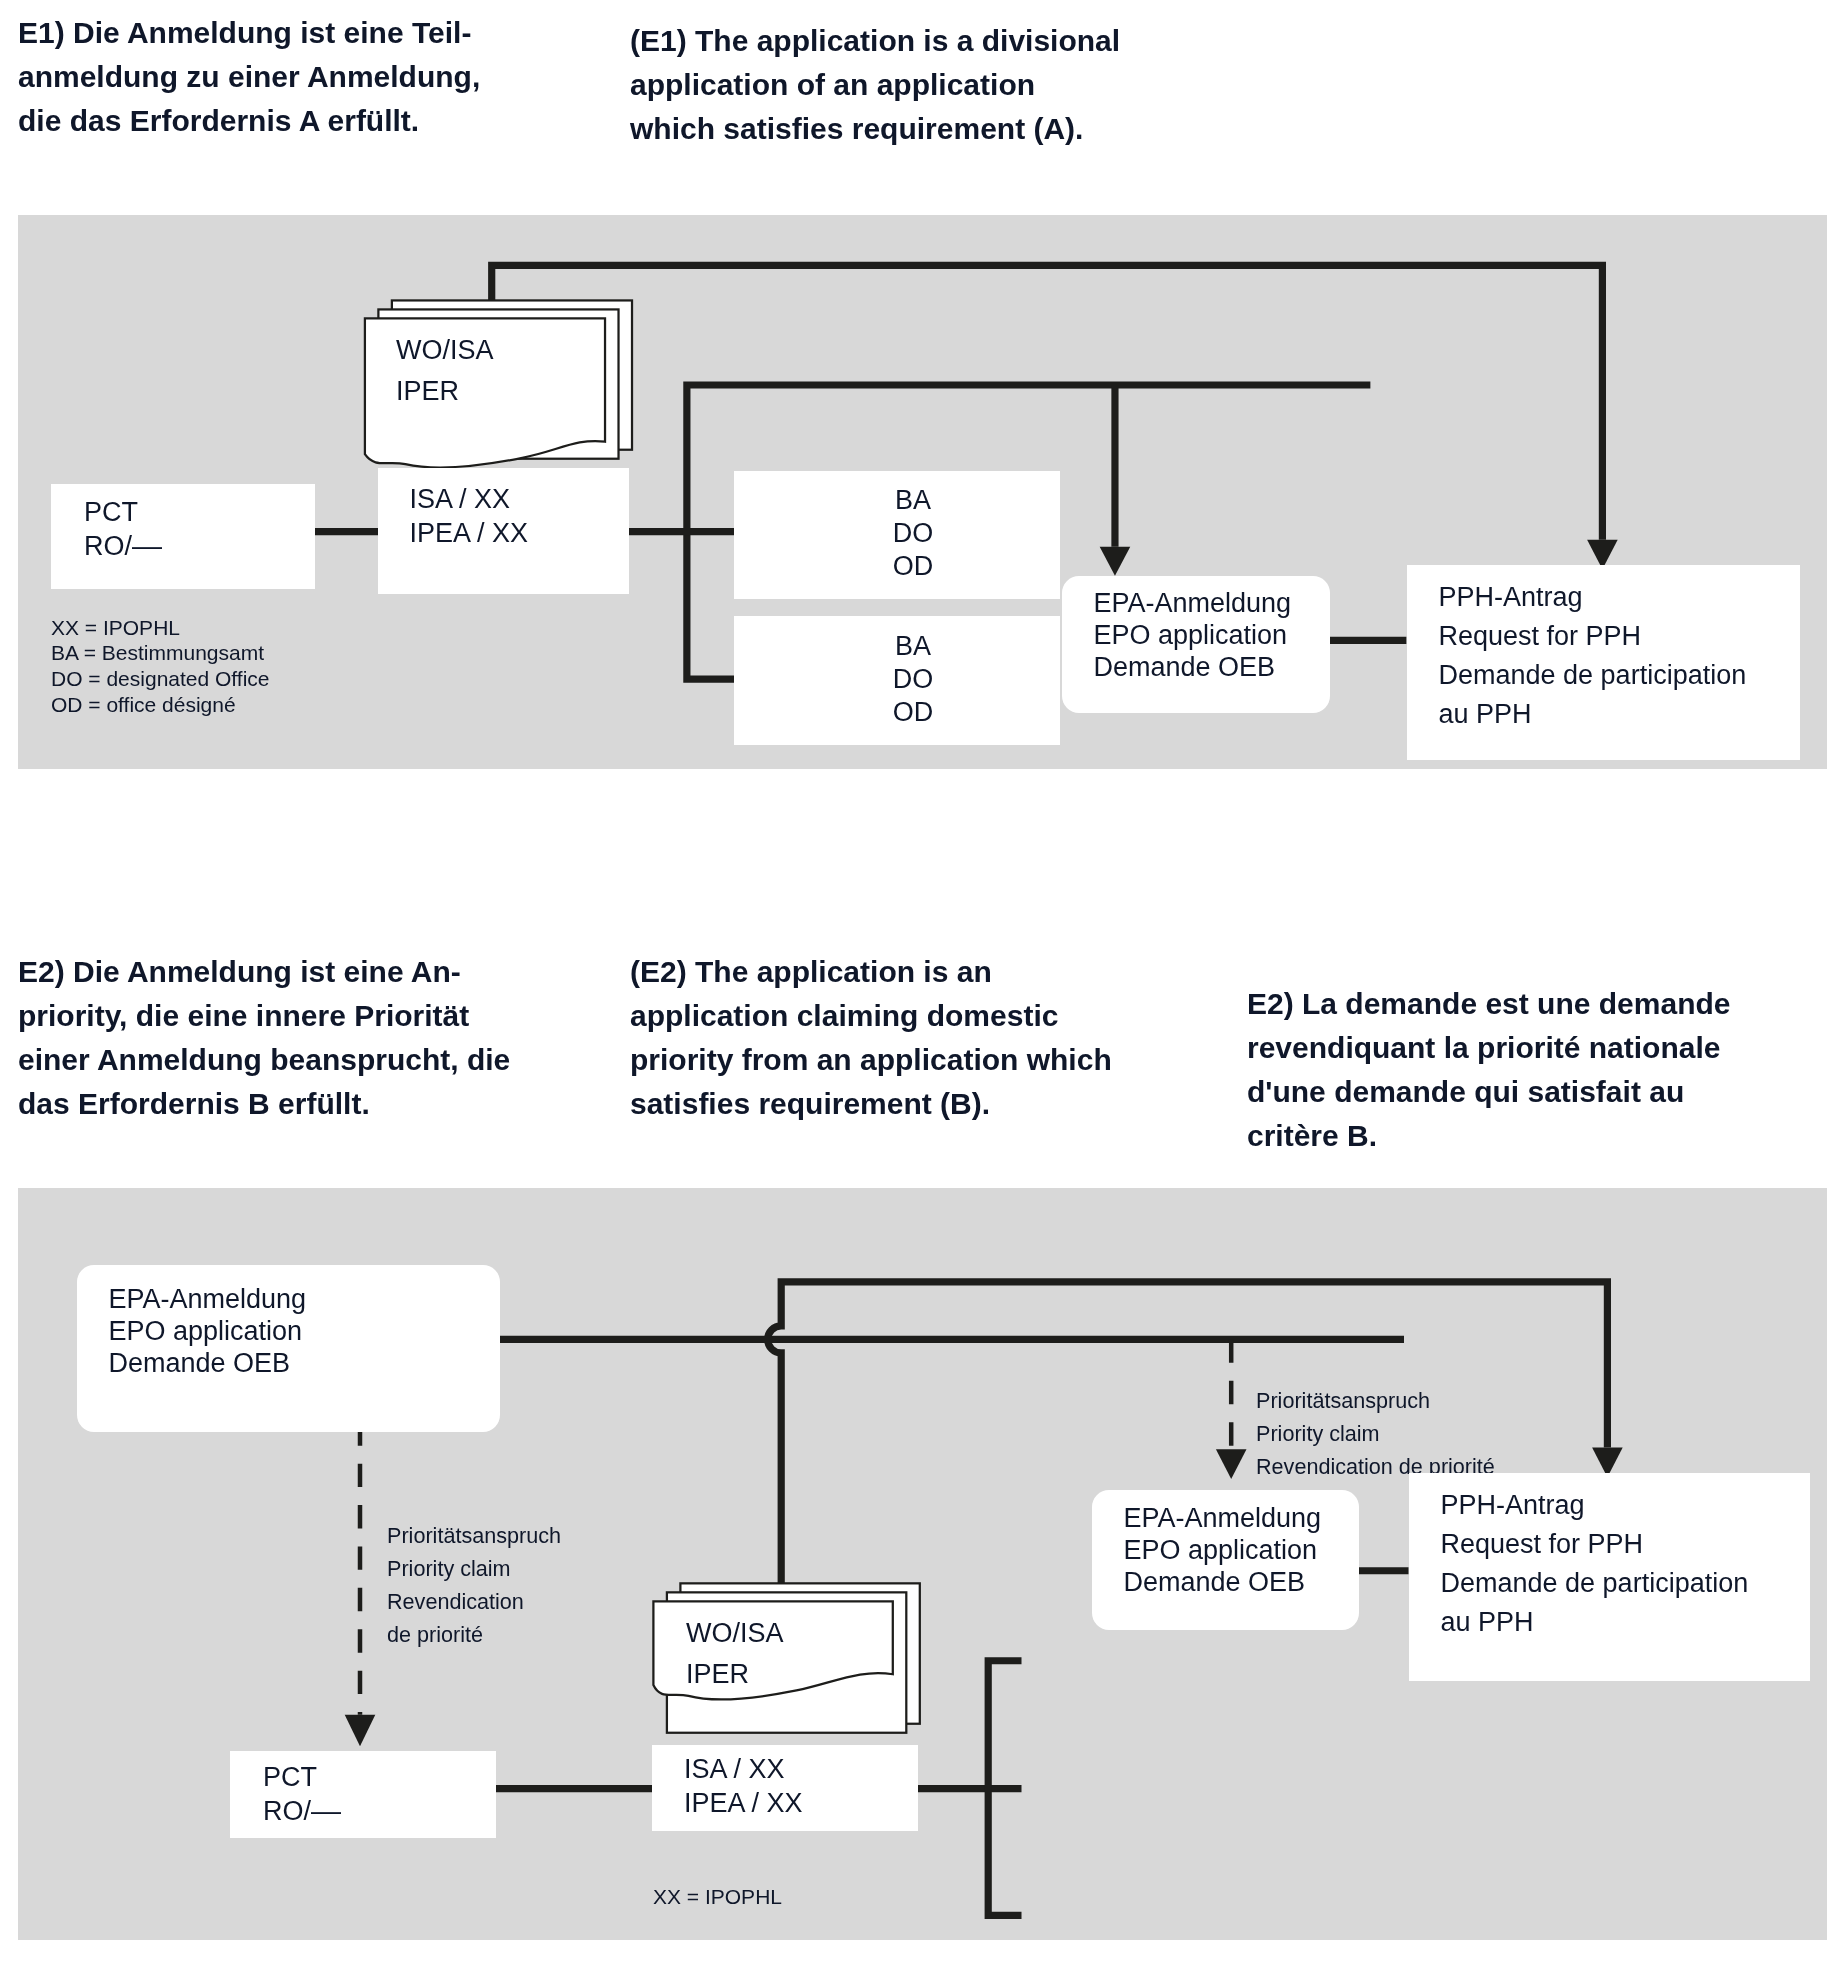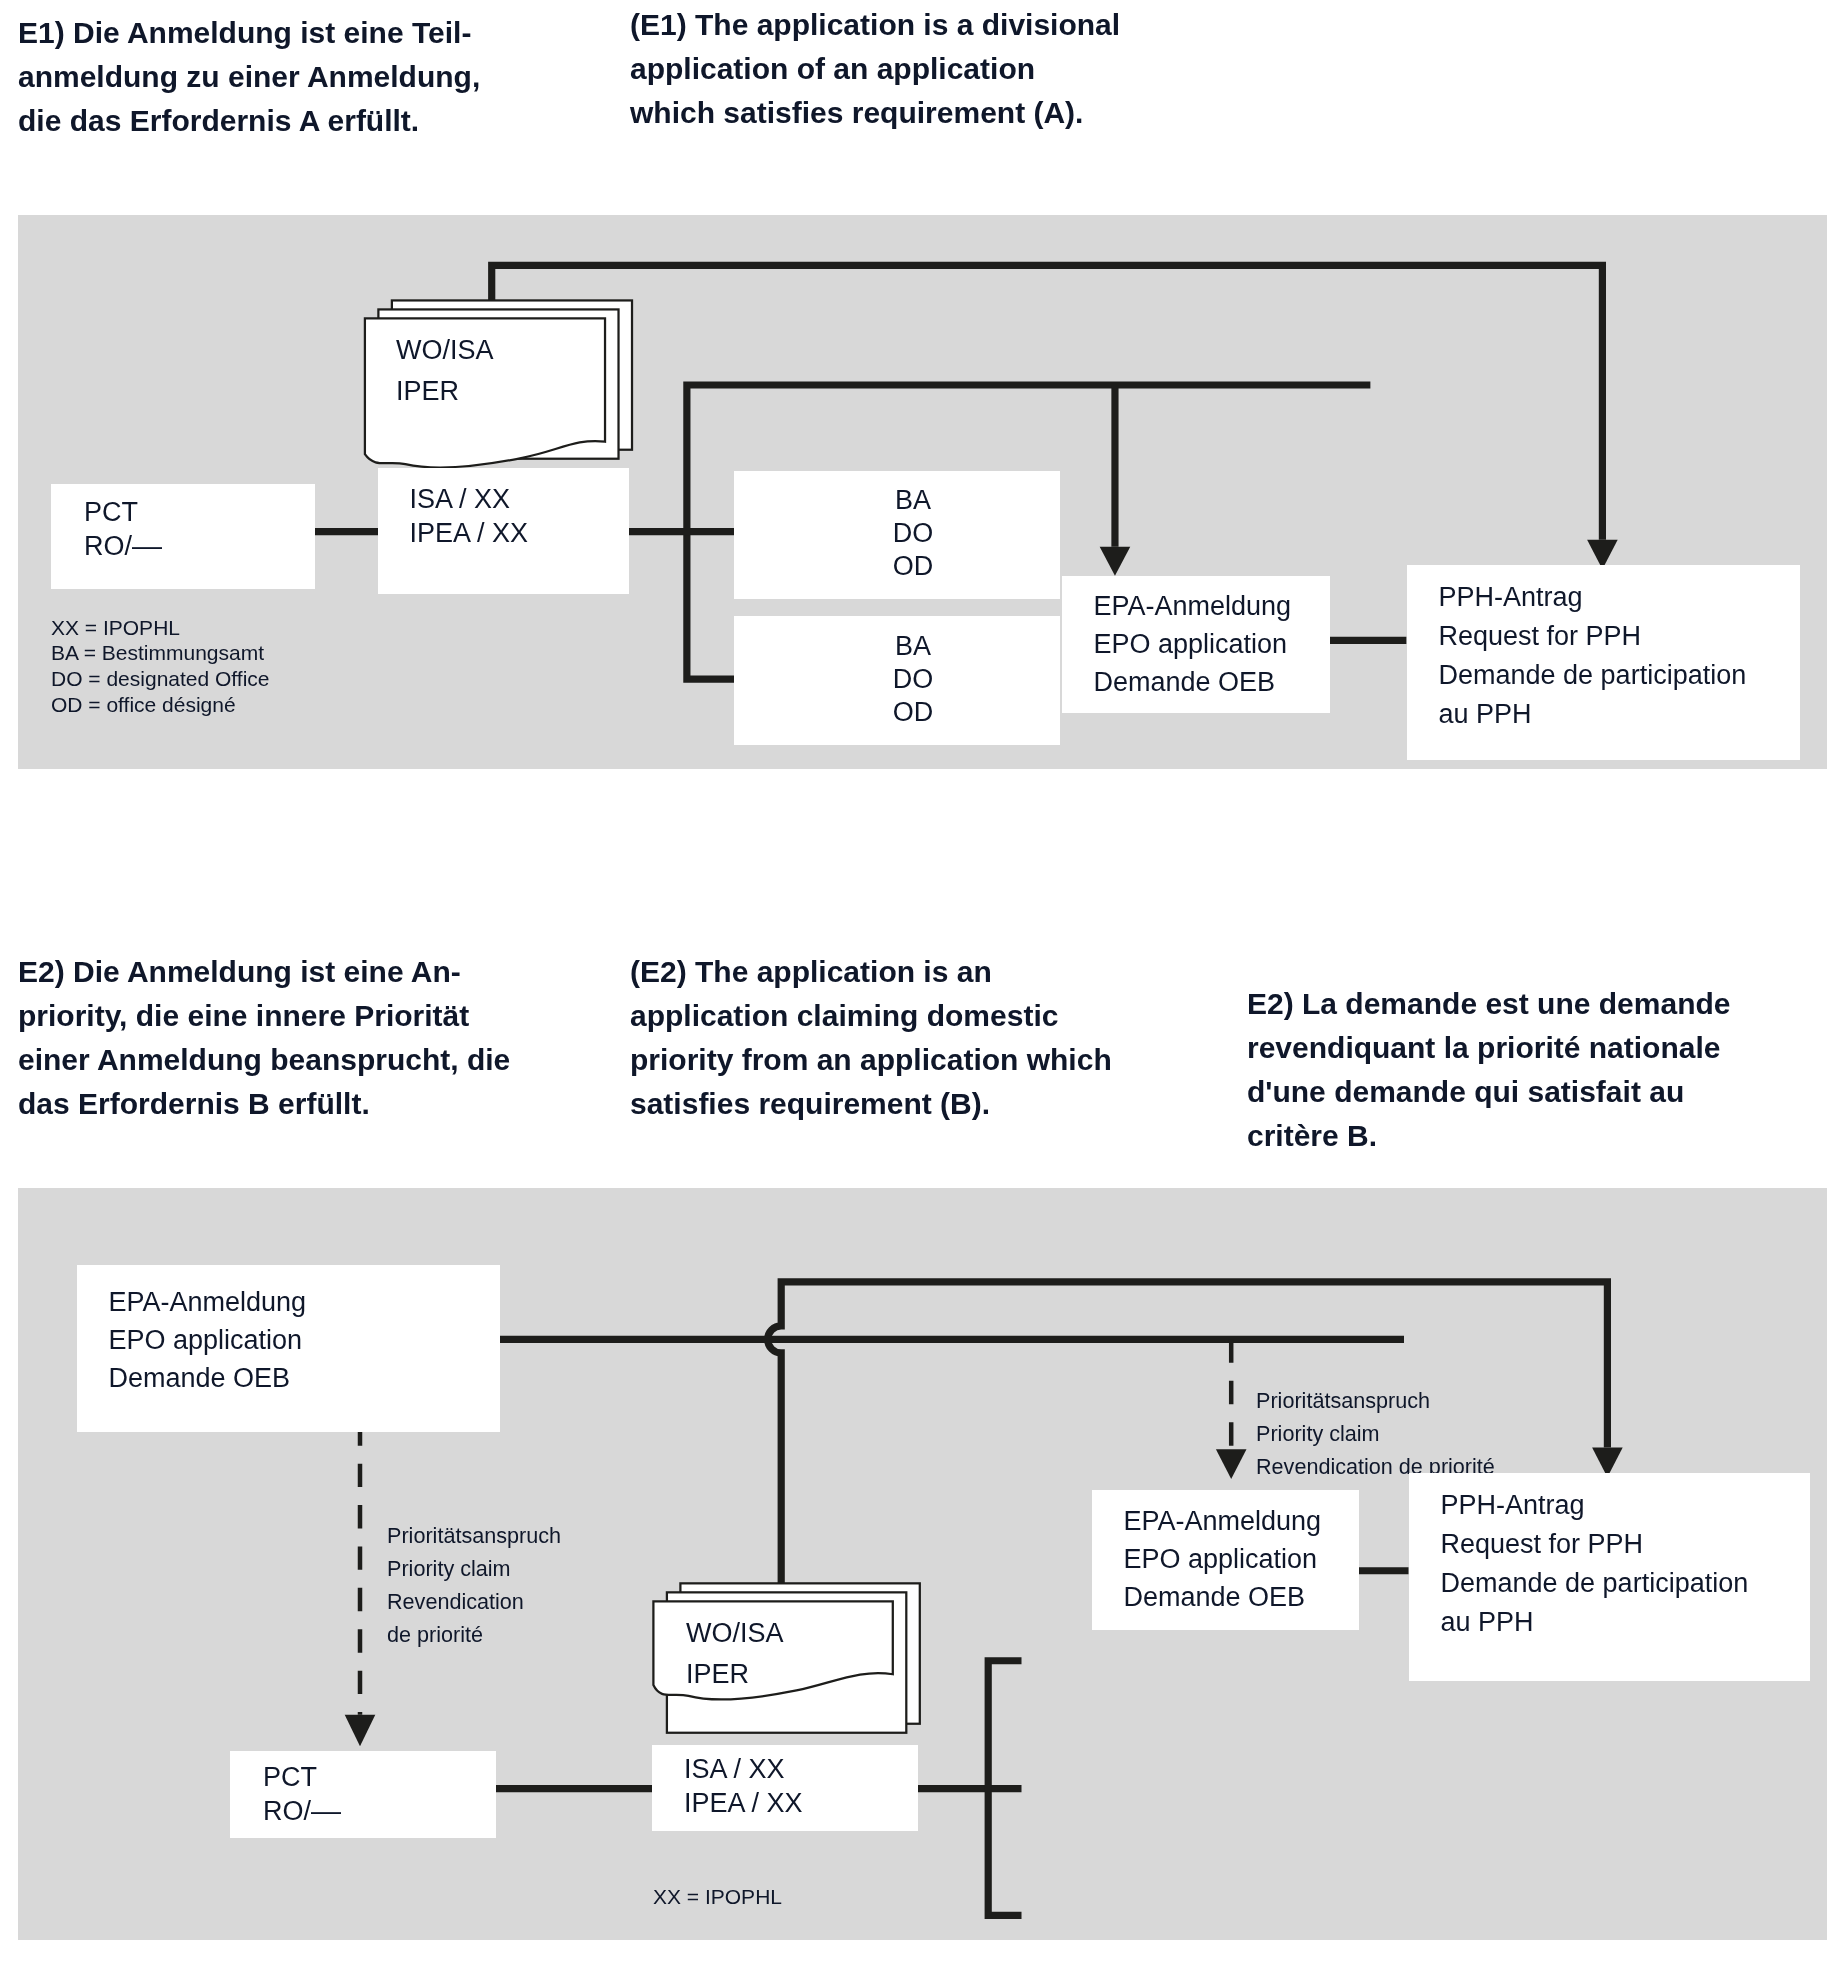--- a/index.html
+++ b/index.html
@@ -4,37 +4,37 @@
 <style>
   html,body{margin:0;padding:0;background:#fff;}
   #page{position:relative;width:1844px;height:1979px;background:#fff;overflow:hidden;
         font-family:"Liberation Sans",sans-serif;color:#0f172a;}
   .hdr{position:absolute;font-size:30px;font-weight:bold;line-height:44px;white-space:pre-line;}
   .panel{position:absolute;left:18px;width:1809px;background:#d8d8d8;}
   #panel1{top:215px;height:554px;}
   #panel2{top:1188px;height:752px;}
   .lines{position:absolute;left:0;top:0;}
   .wbox{position:absolute;background:#ffffff;font-size:27px;white-space:pre-line;box-sizing:border-box;}
-  .lh42{line-height:38px;}
+  .lh42{line-height:32px;border-radius:17px;}
   .lh43{line-height:39px;}
   .lh38{line-height:34px;}
   .lh37{line-height:33px;text-align:center;}
   .stacktxt{position:absolute;font-size:27px;line-height:41px;white-space:pre-line;}
   .lbl{position:absolute;font-size:21.6px;line-height:33px;white-space:pre-line;}
   .legend{position:absolute;font-size:21px;line-height:26px;white-space:pre-line;}
 </style>
 </head>
 <body>
 
 <div id="page">
 
   <div class="hdr" style="left:18px;top:10.8px;width:594px;">E1) Die Anmeldung ist eine Teil-
 anmeldung zu einer Anmeldung,
 die das Erfordernis A erfüllt.</div>
-  <div class="hdr" style="left:630px;top:3px;width:603px;">(E1) The application is a divisional
+  <div class="hdr" style="left:630px;top:19px;width:603px;">(E1) The application is a divisional
 application of an application
 which satisfies requirement (A).</div>
 
   <div id="panel1" class="panel">
 
     <svg class="lines" width="1809" height="554" viewBox="0 0 2010 616">
 
       <path d="M526,95 V56 H1761 V361" fill="none" stroke="#1d1d1b" stroke-width="8"></path>
       <polygon points="1744,361 1778,361 1761,394" fill="#1d1d1b"></polygon>
 

